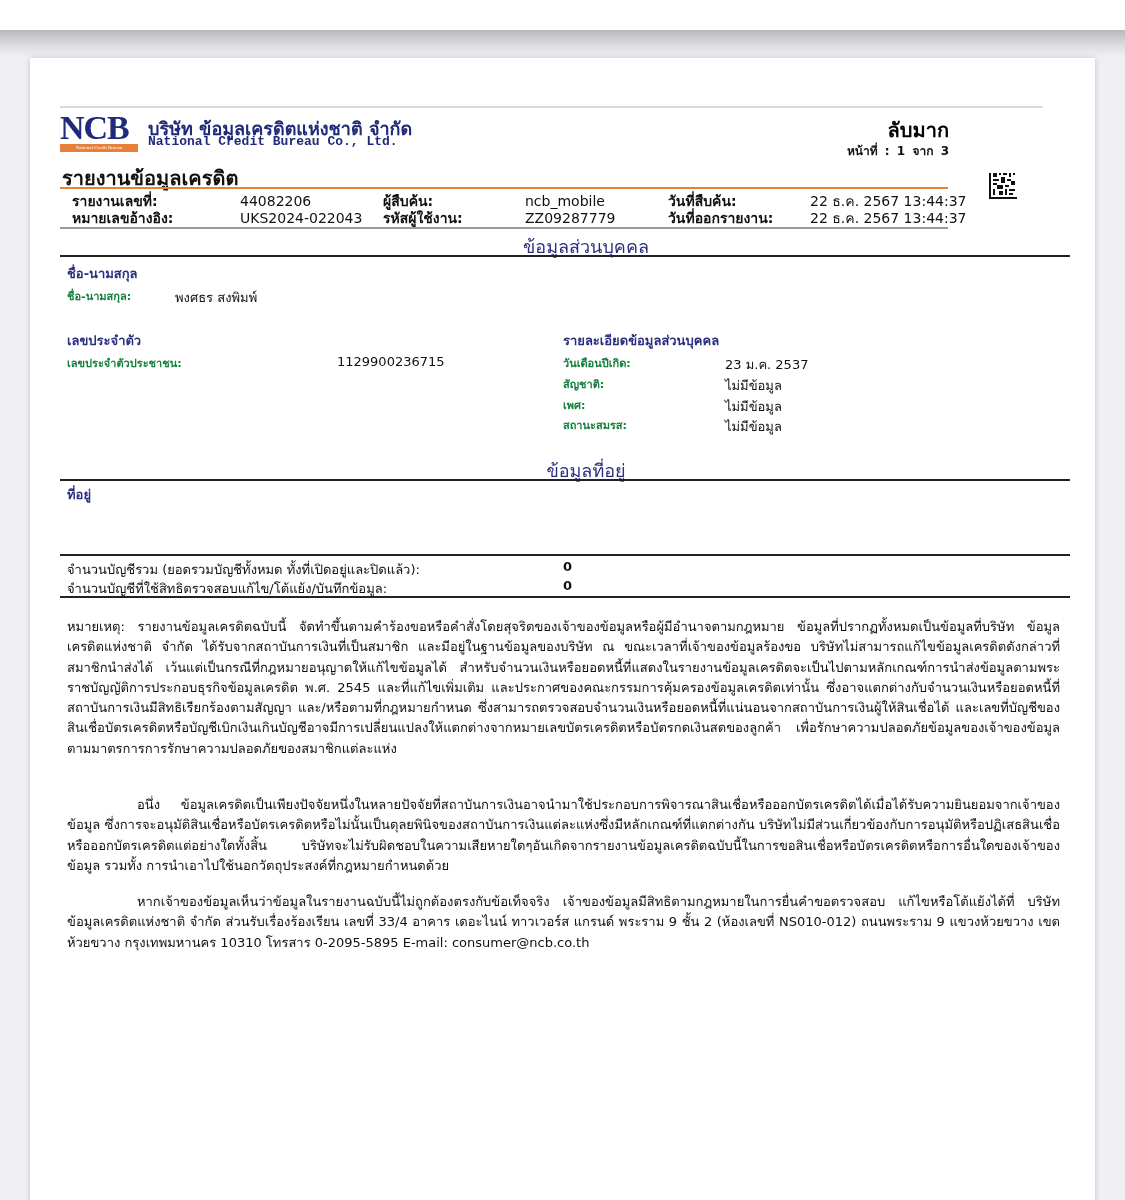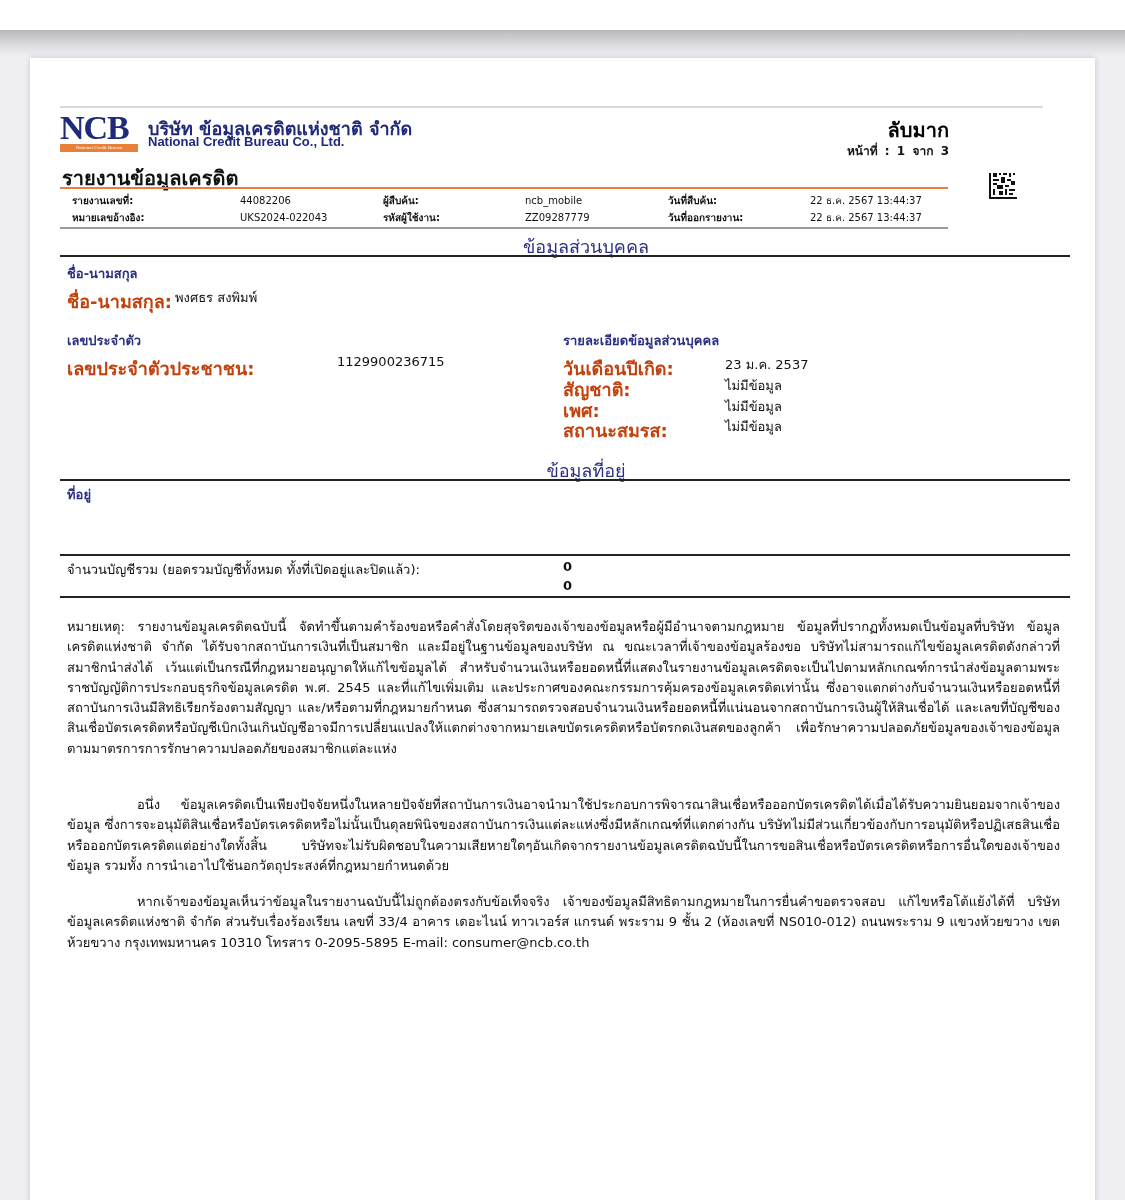--- a/index.html
+++ b/index.html
@@ -40,44 +40,44 @@
     margin-top: 1px; width: 78px; height: 8px; background: #e8803a;
     color: #fff; font-size: 5px; line-height: 8px; text-align: center;
     font-family: "Liberation Serif", serif;
   }
   .company-th {
     position: absolute; left: 118px; top: 56px; font-size: 18px;
     color: #1f2a7a; font-weight: bold;
   }
   .company-en {
     position: absolute; left: 118px; top: 76px; font-size: 13px;
-    color: #1f2a7a; font-weight: bold; font-family: Liberation Sans, sans-serif;
+    color: #1f2a7a; font-weight: bold; font-family: Liberation Mono, monospace;
   }
   .classification {
     position: absolute; right: 146px; top: 56px; font-size: 20px;
     font-weight: bold; color: #000000;
   }
   .page-no {
     position: absolute; right: 146px; top: 83px; font-size: 12px;
     font-weight: bold; color: #111; word-spacing: 3px;
   }
   .report-title {
     position: absolute; left: 32px; top: 104px; font-size: 20px;
     font-weight: bold; color: #111;
   }
-  .meta { position: absolute; font-size: 10px; line-height: 16px; }
+  .meta { position: absolute; font-size: 14px; line-height: 16px; }
   .meta.lbl { font-weight: bold; }
   .barcode { position: absolute; left: 959px; top: 113px; width: 28px; height: 28px; }
 
   .section-title {
     position: absolute; left: 0; width: 1065px; text-align: center;
     font-size: 18px; color: #2b2f80; padding-left: 47px;
   }
   .sub-head { position: absolute; font-size: 13px; font-weight: bold; color: #2b2f80; }
-  .field-lbl { position: absolute; font-size: 18px; font-weight: bold; color: #c2410c; }
+  .field-lbl { position: absolute; font-size: 11px; font-weight: bold; color: #15803d; }
   .field-val { position: absolute; font-size: 13px; color: #111; }
 
   .sum-lbl { position: absolute; left: 37px; font-size: 13px; color: #111; }
   .sum-val { position: absolute; left: 533px; font-size: 13px; font-weight: bold; color: #111; }
 
   .remarks {
     position: absolute; left: 37px; width: 993px; font-size: 13px;
     line-height: 20.3px; color: #111; text-align: justify;
   }
   .remarks.indent { text-indent: 70px; }
@@ -153,20 +153,21 @@
   <div class="field-lbl" style="left:533px; top:358px;">สถานะสมรส:</div>
   <div class="field-val" style="left:695px; top:358px;">ไม่มีข้อมูล</div>
 
   <div class="section-title" style="top:398px;">ข้อมูลที่อยู่</div>
   <div class="hr-dark" style="left:30px; top:421px; width:1010px;"></div>
   <div class="sub-head" style="left:37px; top:426px;">ที่อยู่</div>
 
   <div class="hr-dark" style="left:30px; top:496px; width:1010px;"></div>
   <div class="sum-lbl" style="top:501px;">จำนวนบัญชีรวม (ยอดรวมบัญชีทั้งหมด ทั้งที่เปิดอยู่และปิดแล้ว):</div>
   <div class="sum-val" style="top:501px;">0</div>
+  <div class="sum-lbl" style="top:520px;">จำนวนบัญชีที่ใช้สิทธิตรวจสอบแก้ไข/โต้แย้ง/บันทึกข้อมูล:</div>
   <div class="sum-val" style="top:520px;">0</div>
   <div class="hr-dark" style="left:30px; top:538px; width:1010px;"></div>
 
   <p class="remarks" style="top:559px;">หมายเหตุ: รายงานข้อมูลเครดิตฉบับนี้ จัดทำขึ้นตามคำร้องขอหรือคำสั่งโดยสุจริตของเจ้าของข้อมูลหรือผู้มีอำนาจตามกฎหมาย ข้อมูลที่ปรากฏทั้งหมดเป็นข้อมูลที่บริษัท ข้อมูลเครดิตแห่งชาติ จำกัด ได้รับจากสถาบันการเงินที่เป็นสมาชิก และมีอยู่ในฐานข้อมูลของบริษัท ณ ขณะเวลาที่เจ้าของข้อมูลร้องขอ บริษัทไม่สามารถแก้ไขข้อมูลเครดิตดังกล่าวที่สมาชิกนำส่งได้ เว้นแต่เป็นกรณีที่กฎหมายอนุญาตให้แก้ไขข้อมูลได้ สำหรับจำนวนเงินหรือยอดหนี้ที่แสดงในรายงานข้อมูลเครดิตจะเป็นไปตามหลักเกณฑ์การนำส่งข้อมูลตามพระราชบัญญัติการประกอบธุรกิจข้อมูลเครดิต พ.ศ. 2545 และที่แก้ไขเพิ่มเติม และประกาศของคณะกรรมการคุ้มครองข้อมูลเครดิตเท่านั้น ซึ่งอาจแตกต่างกับจำนวนเงินหรือยอดหนี้ที่สถาบันการเงินมีสิทธิเรียกร้องตามสัญญา และ/หรือตามที่กฎหมายกำหนด ซึ่งสามารถตรวจสอบจำนวนเงินหรือยอดหนี้ที่แน่นอนจากสถาบันการเงินผู้ให้สินเชื่อได้ และเลขที่บัญชีของสินเชื่อบัตรเครดิตหรือบัญชีเบิกเงินเกินบัญชีอาจมีการเปลี่ยนแปลงให้แตกต่างจากหมายเลขบัตรเครดิตหรือบัตรกดเงินสดของลูกค้า เพื่อรักษาความปลอดภัยข้อมูลของเจ้าของข้อมูลตามมาตรการการรักษาความปลอดภัยของสมาชิกแต่ละแห่ง</p>
   <p class="remarks indent" style="top:737px;">อนึ่ง ข้อมูลเครดิตเป็นเพียงปัจจัยหนึ่งในหลายปัจจัยที่สถาบันการเงินอาจนำมาใช้ประกอบการพิจารณาสินเชื่อหรือออกบัตรเครดิตได้เมื่อได้รับความยินยอมจากเจ้าของข้อมูล ซึ่งการจะอนุมัติสินเชื่อหรือบัตรเครดิตหรือไม่นั้นเป็นดุลยพินิจของสถาบันการเงินแต่ละแห่งซึ่งมีหลักเกณฑ์ที่แตกต่างกัน บริษัทไม่มีส่วนเกี่ยวข้องกับการอนุมัติหรือปฏิเสธสินเชื่อหรือออกบัตรเครดิตแต่อย่างใดทั้งสิ้น บริษัทจะไม่รับผิดชอบในความเสียหายใดๆอันเกิดจากรายงานข้อมูลเครดิตฉบับนี้ในการขอสินเชื่อหรือบัตรเครดิตหรือการอื่นใดของเจ้าของข้อมูล รวมทั้ง การนำเอาไปใช้นอกวัตถุประสงค์ที่กฎหมายกำหนดด้วย</p>
   <p class="remarks indent" style="top:834px;">หากเจ้าของข้อมูลเห็นว่าข้อมูลในรายงานฉบับนี้ไม่ถูกต้องตรงกับข้อเท็จจริง เจ้าของข้อมูลมีสิทธิตามกฎหมายในการยื่นคำขอตรวจสอบ แก้ไขหรือโต้แย้งได้ที่ บริษัท ข้อมูลเครดิตแห่งชาติ จำกัด ส่วนรับเรื่องร้องเรียน เลขที่ 33/4 อาคาร เดอะไนน์ ทาวเวอร์ส แกรนด์ พระราม 9 ชั้น 2 (ห้องเลขที่ NS010-012) ถนนพระราม 9 แขวงห้วยขวาง เขตห้วยขวาง กรุงเทพมหานคร 10310 โทรสาร 0-2095-5895 E-mail: consumer@ncb.co.th</p>
  </div>
 </div>
 
 </body></html>

